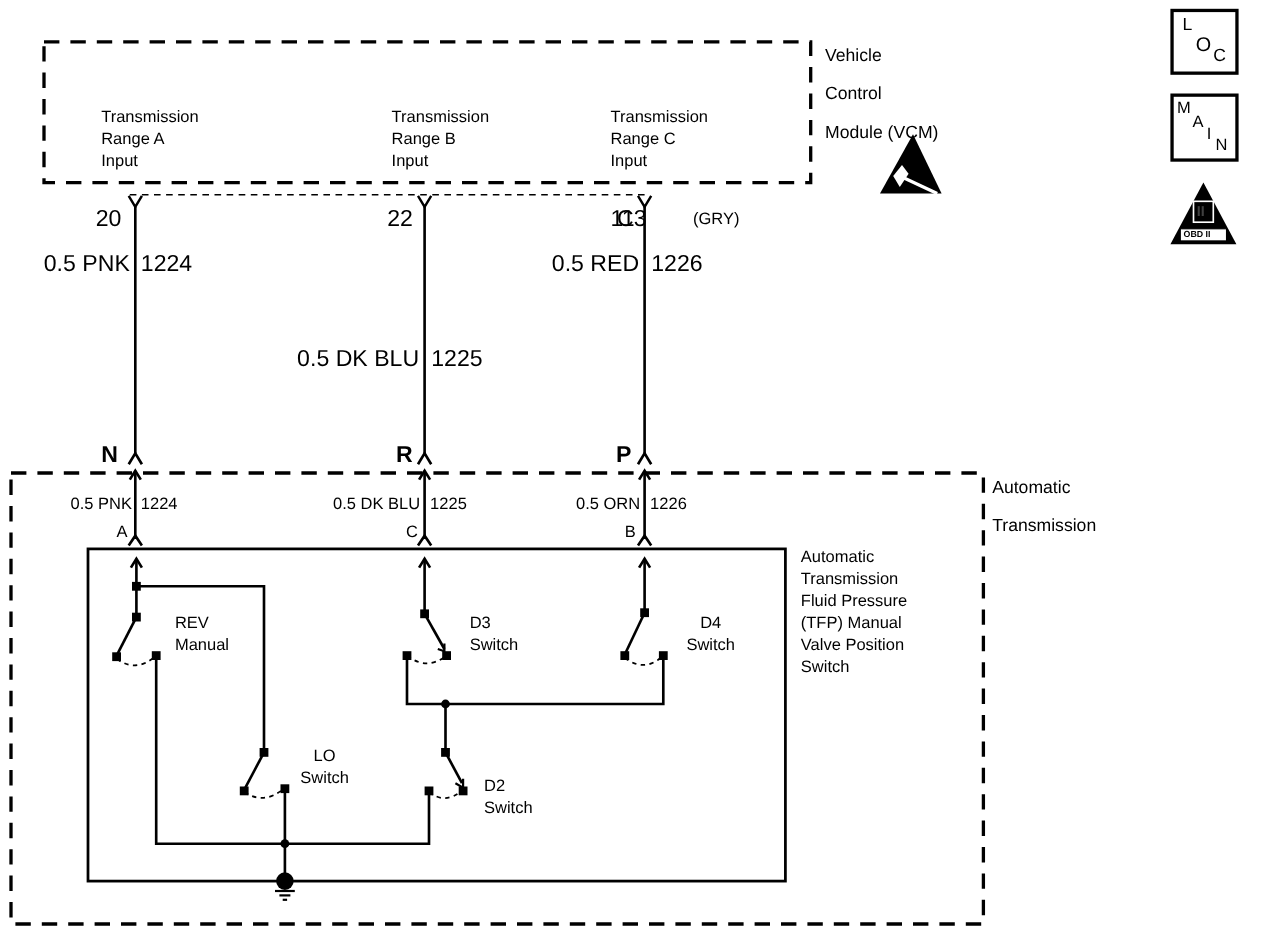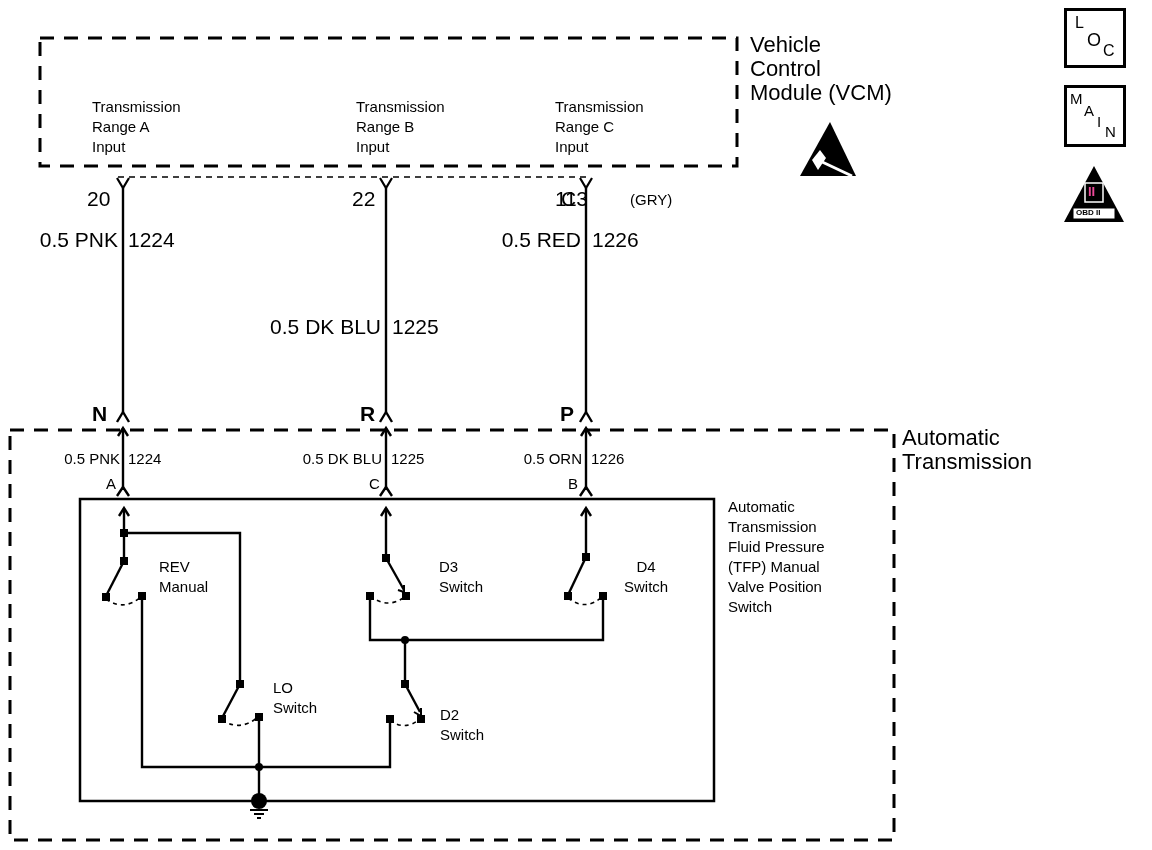--- a/index.html
+++ b/index.html
@@ -1,21 +1,21 @@
 <!DOCTYPE html>
 <html><head>
 <meta charset="utf-8">
 <style>
   html, body { margin: 0; padding: 0; background: #ffffff; }
   body { width: 1152px; height: 850px; position: relative; overflow: hidden; font-family: "Liberation Sans", sans-serif; color: #000; }
   svg { position: absolute; left: 0; top: 0; }
   .t { position: absolute; white-space: nowrap; line-height: 1; color: #000; }
   .lbl-sm { font-size: 15px; line-height: 20px; }
   .lbl-md { font-size: 21px; }
-  .lbl-lg { font-size: 22px; line-height: 24px; }
+  .lbl-lg { font-size: 16px; line-height: 35px; }
   .pin { font-size: 21px; }
   .pin-sm { font-size: 15px; }
   .conn-letter { font-size: 21px; font-weight: bold; }
   .multi { white-space: pre; }
   .iconbox { position: absolute; border: 3px solid #000; background: #fff; }
 </style>
 </head>
 <body>
 
 <svg width="1152" height="850" viewBox="0 0 1152 850">
@@ -180,36 +180,36 @@
 
 <div class="t lbl-sm multi" style="left:728px;top:497px;">Automatic
 Transmission
 Fluid Pressure
 (TFP) Manual
 Valve Position
 Switch</div>
 
 <div class="t lbl-sm multi" style="left:159px;top:557px;">REV
 Manual</div>
-<div class="t lbl-sm multi" style="left:427px;top:557px;margin-left:12px;">D3
+<div class="t lbl-sm multi" style="left:427px;top:557px;">D3
 Switch</div>
 <div class="t lbl-sm multi" style="left:624px;top:557px;text-align:center;">D4
 Switch</div>
-<div class="t lbl-sm multi" style="left:273px;top:678px;">LO
+<div class="t lbl-sm multi" style="left:273px;top:678px;text-align:center;">LO
 Switch</div>
 <div class="t lbl-sm multi" style="left:440px;top:689px;margin-top:16px;">D2
 Switch</div>
 
 <div class="iconbox" style="left:1064px;top:8px;width:56px;height:54px;">
   <span class="t" style="left:8px;top:4px;font-size:16px;">L</span>
   <span class="t" style="left:20px;top:20px;font-size:18px;">O</span>
   <span class="t" style="left:36px;top:32px;font-size:16px;">C</span>
 </div>
 
 <div class="iconbox" style="left:1064px;top:85px;width:56px;height:56px;">
   <span class="t" style="left:3px;top:3px;font-size:15px;">M</span>
   <span class="t" style="left:17px;top:15px;font-size:15px;">A</span>
   <span class="t" style="left:30px;top:26px;font-size:15px;">I</span>
   <span class="t" style="left:38px;top:36px;font-size:15px;">N</span>
 </div>
 
-<div class="t" style="left:1088px;top:185px;font-size:13px;color:#ec4899;font-weight:bold;">II</div>
+<div class="t" style="left:1088px;top:185px;font-size:13px;color:#404040;font-weight:bold;">II</div>
 <div class="t" style="left:1076px;top:209px;font-size:8px;font-weight:bold;">OBD II</div>
 
 </body></html>

